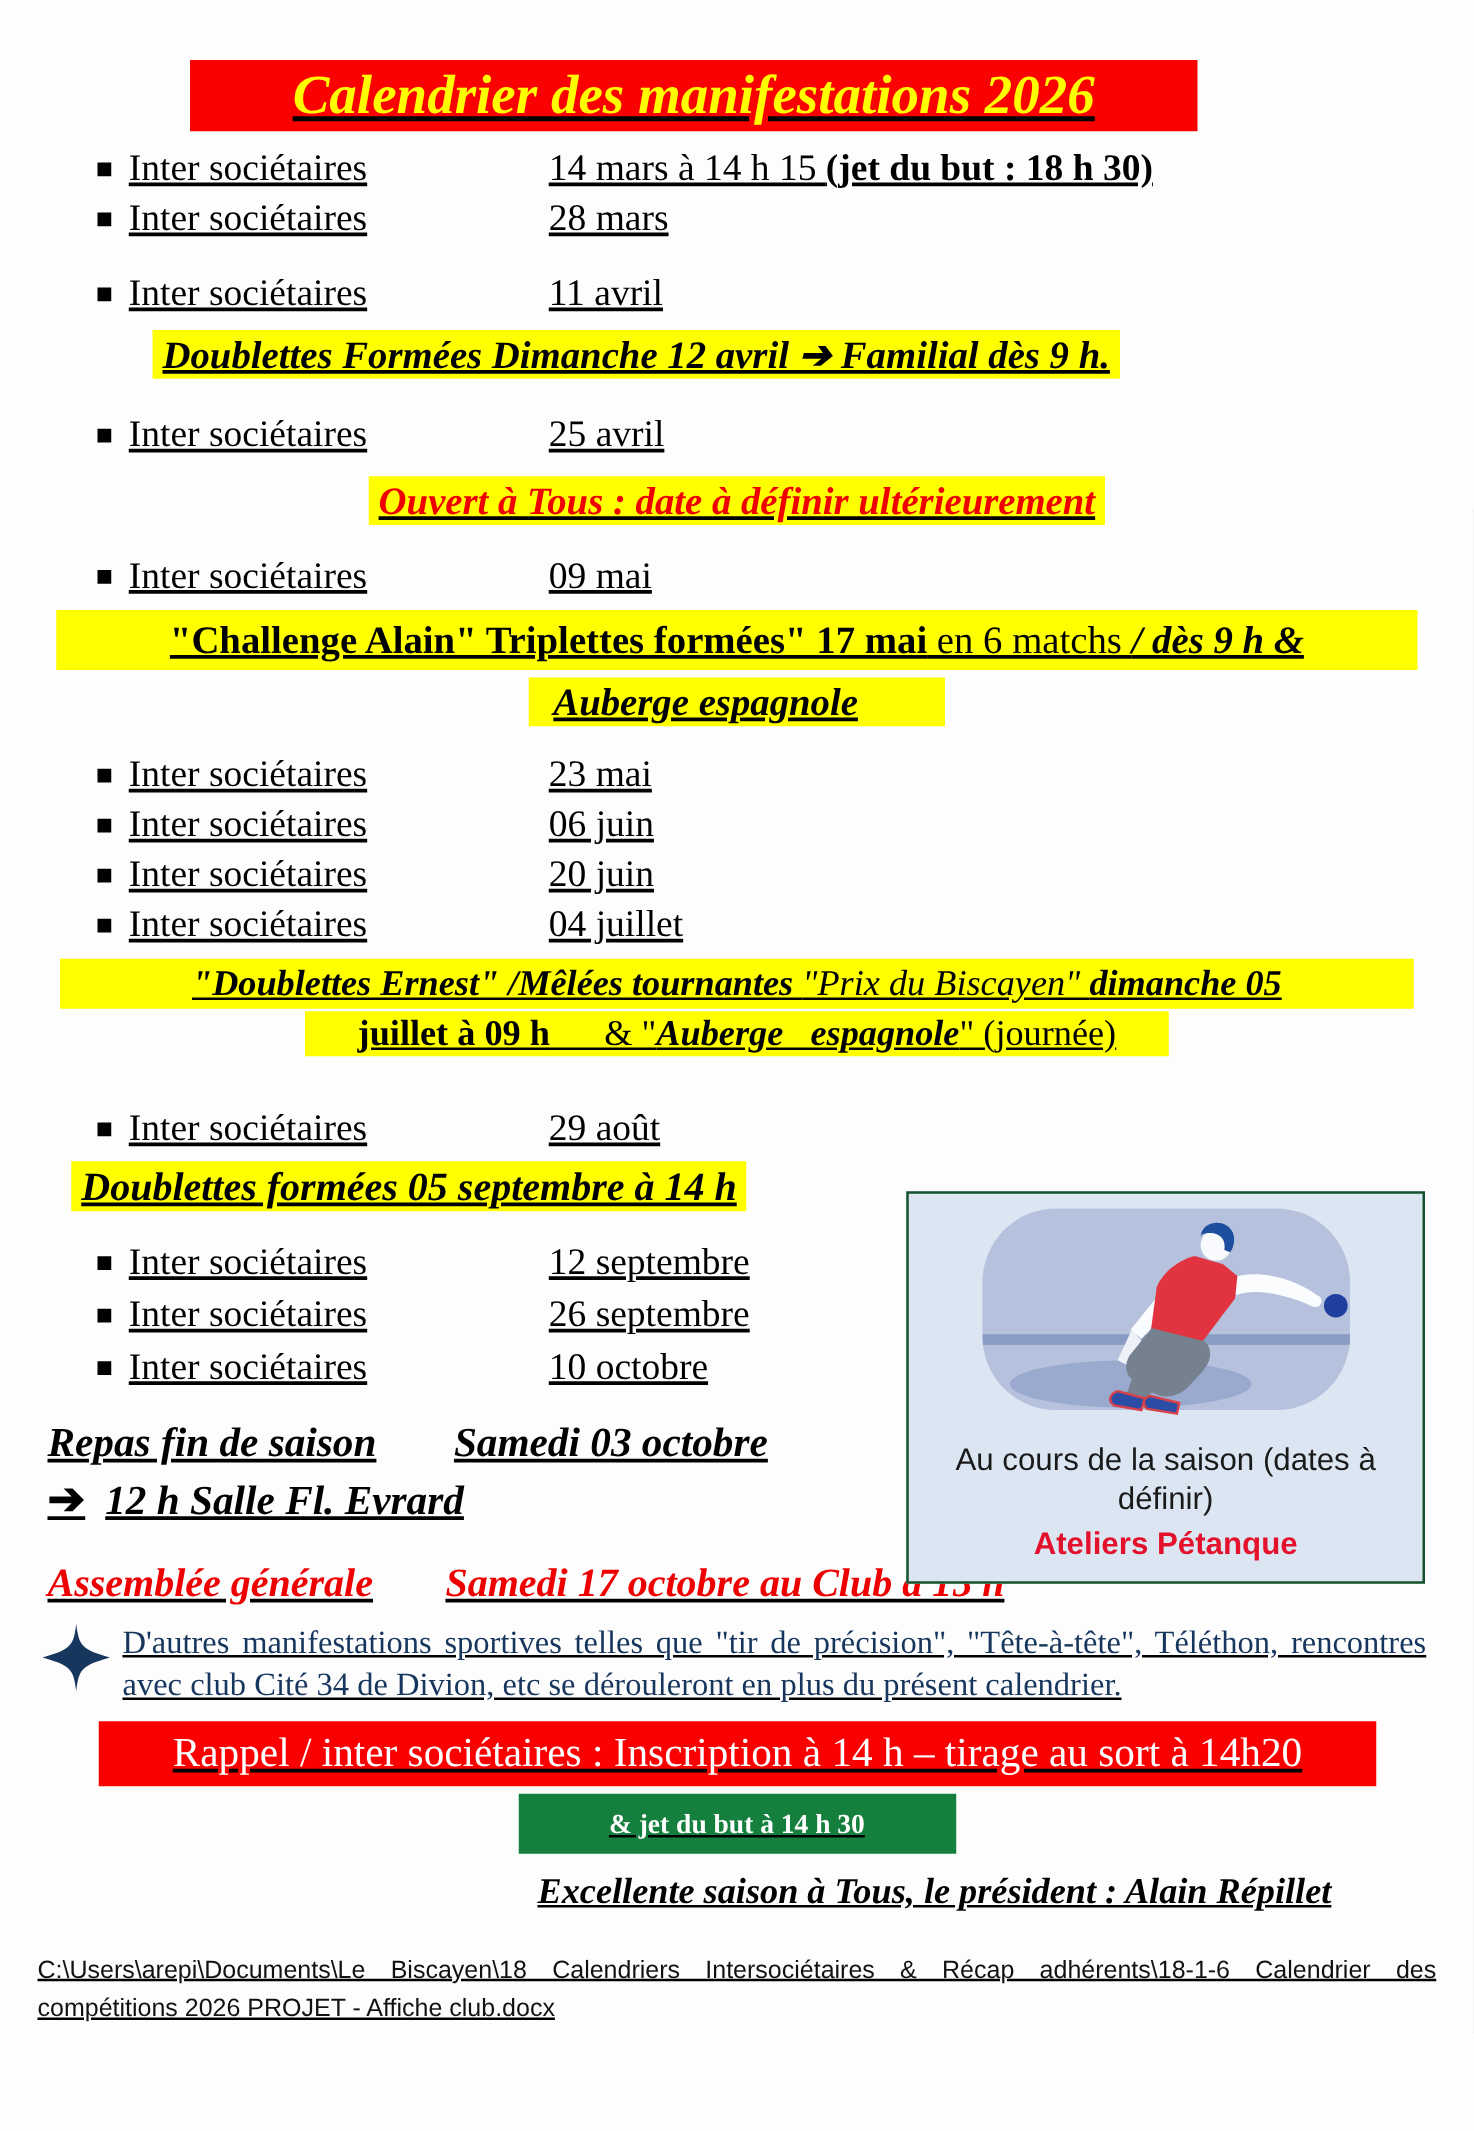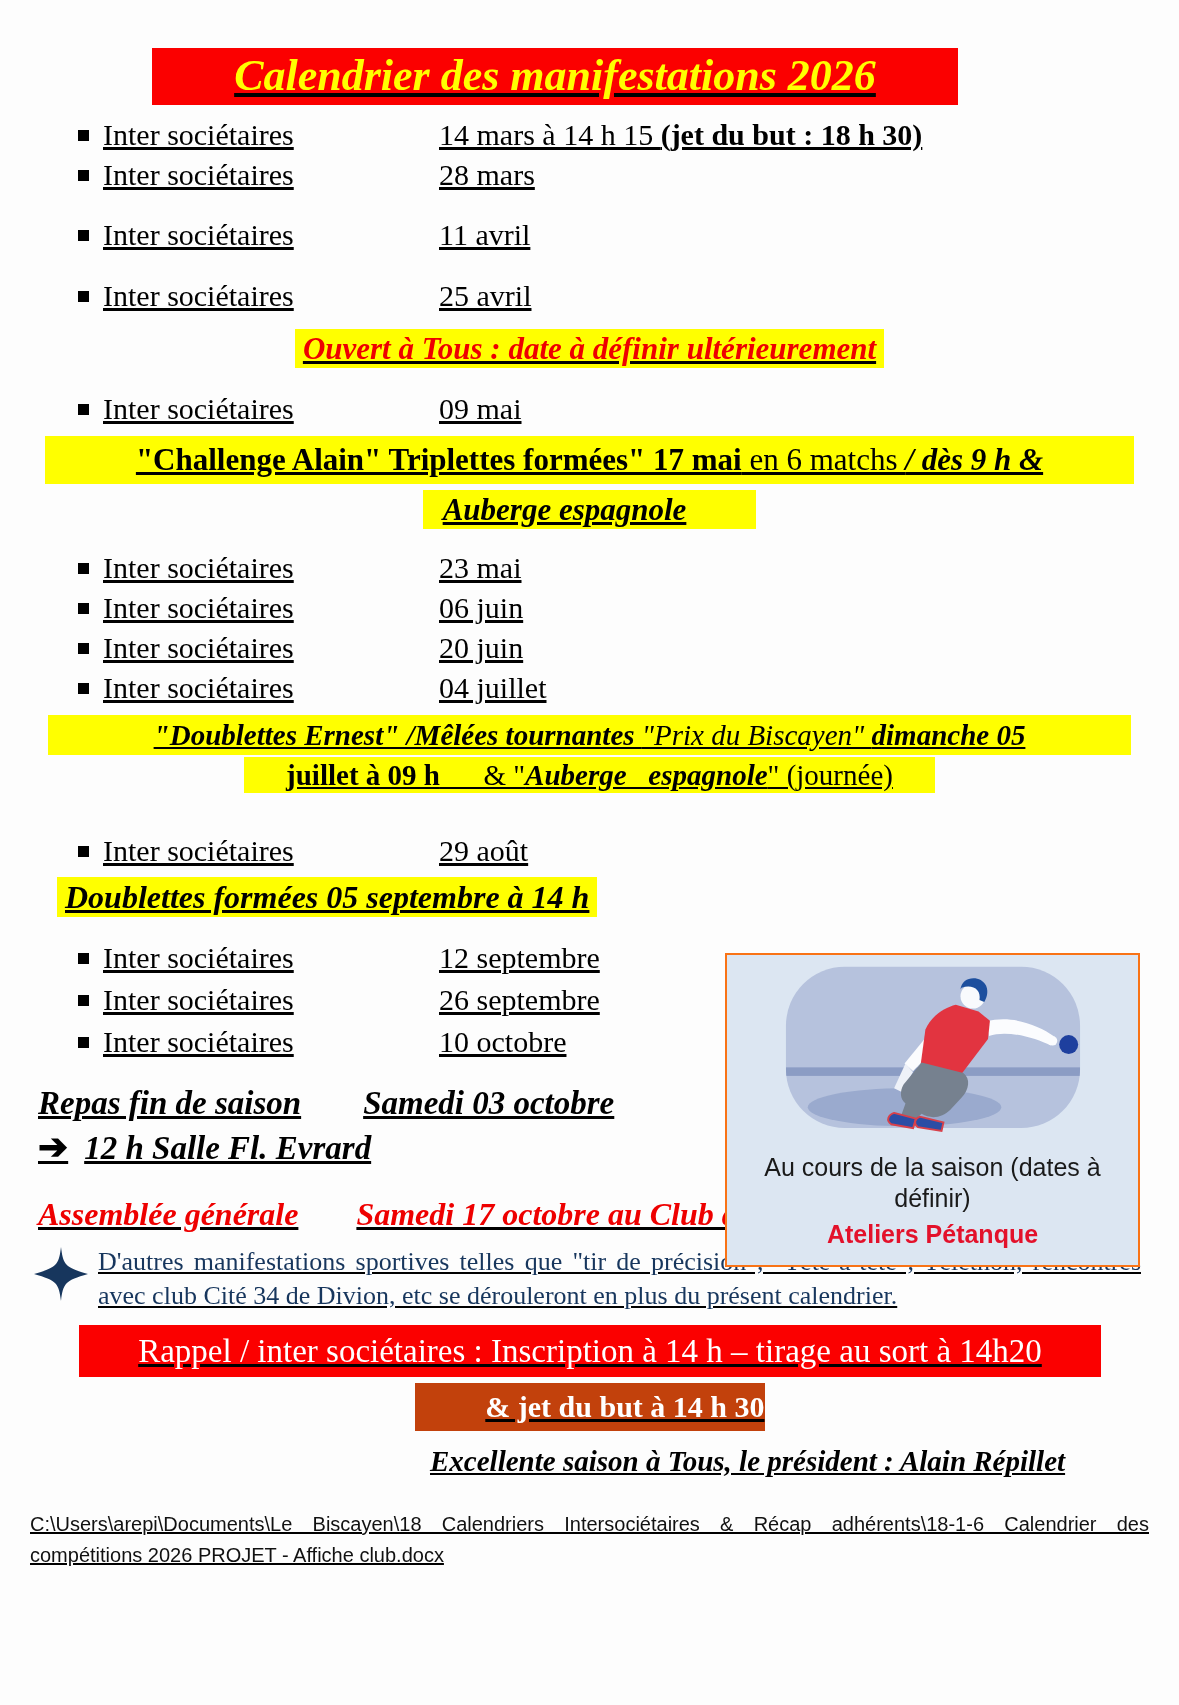--- a/index.html
+++ b/index.html
@@ -44,27 +44,27 @@
   .repas{padding-left:38px;font-size:33px;font-weight:bold;font-style:italic;height:44px;line-height:44px;margin-top:19px;}
   .repas .gap{display:inline-block;width:62px;}
   .repas2{padding-left:38px;font-size:33px;font-weight:bold;font-style:italic;height:44px;line-height:44px;}
   .repas2 .arrow{font-style:normal;margin-right:16px;font-size:36px;}
   .ag{padding-left:38px;margin-top:24px;height:42px;line-height:42px;color:#ee0000;font-size:32px;font-weight:bold;font-style:italic;}
   .ag .gap{display:inline-block;width:58px;}
   .note{display:flex;margin:10px 38px 0 34px;}
   .note .star{flex:none;width:54px;height:54px;margin:2px 10px 0 0;}
   .note .text{font-size:26px;line-height:34px;color:#17365d;text-align:justify;}
   .rappel{margin:12px 78px 0 79px;background:#fb0000;color:#fff;height:52px;line-height:52px;font-size:33px;text-align:center;white-space:nowrap;}
-  .jet{margin:6px auto 0;width:350px;background:#c2410c;color:#fff;height:48px;line-height:48px;font-size:30px;font-weight:bold;text-align:right;}
+  .jet{margin:6px auto 0;width:350px;background:#15803d;color:#fff;height:48px;line-height:48px;font-size:22px;font-weight:bold;text-align:center;}
   .signature{margin:10px 0 0 430px;font-size:29px;font-weight:bold;font-style:italic;height:40px;line-height:40px;}
   .footer{margin:28px 30px 0 30px;font-family:"Liberation Sans","DejaVu Sans",sans-serif;font-size:20px;line-height:31px;color:#111;text-align:justify;}
   
   .side-box{
     position:absolute;left:725px;top:953px;width:415px;height:314px;box-sizing:border-box;
-    background:#dce6f2;border:2px solid #f97316;text-align:center;
+    background:#dce6f2;border:2px solid #14532d;text-align:center;
     font-family:"Liberation Sans","DejaVu Sans",sans-serif;
   }
   .side-box .illus{margin-top:8px;}
   .side-box .caption{font-size:25px;line-height:31px;padding:0 20px;color:#1a1a1a;}
   .side-box .atelier{font-size:25px;font-weight:bold;color:#e3112b;margin-top:6px;}
 </style>
 </head>
 <body>
 
 <div class="page">
@@ -84,20 +84,23 @@
     <span class="date"><span>28 mars</span></span>
   </div>
 
 
   <div class="row" style="margin-top:20px">
     <span class="bullet"></span>
     <span class="label">Inter sociétaires</span>
     <span class="date"><span>11 avril</span></span>
   </div>
 
+  <div class="hl hl-doublettes-avril">
+    <span class="mark">Doublettes Formées Dimanche 12 avril ➔ Familial dès 9 h.</span>
+  </div>
 
   <div class="row" style="margin-top:21px">
     <span class="bullet"></span>
     <span class="label">Inter sociétaires</span>
     <span class="date"><span>25 avril</span></span>
   </div>
 
   <div class="hl hl-ouvert">
     <span class="mark">Ouvert à Tous : date à définir ultérieurement</span>
   </div>

